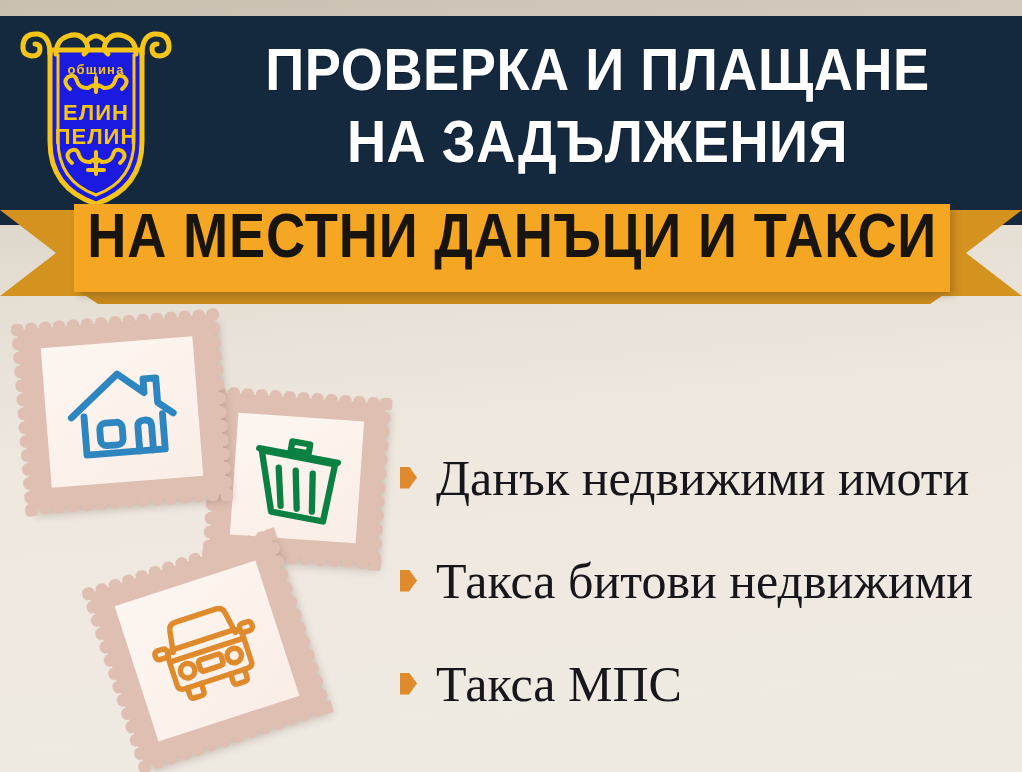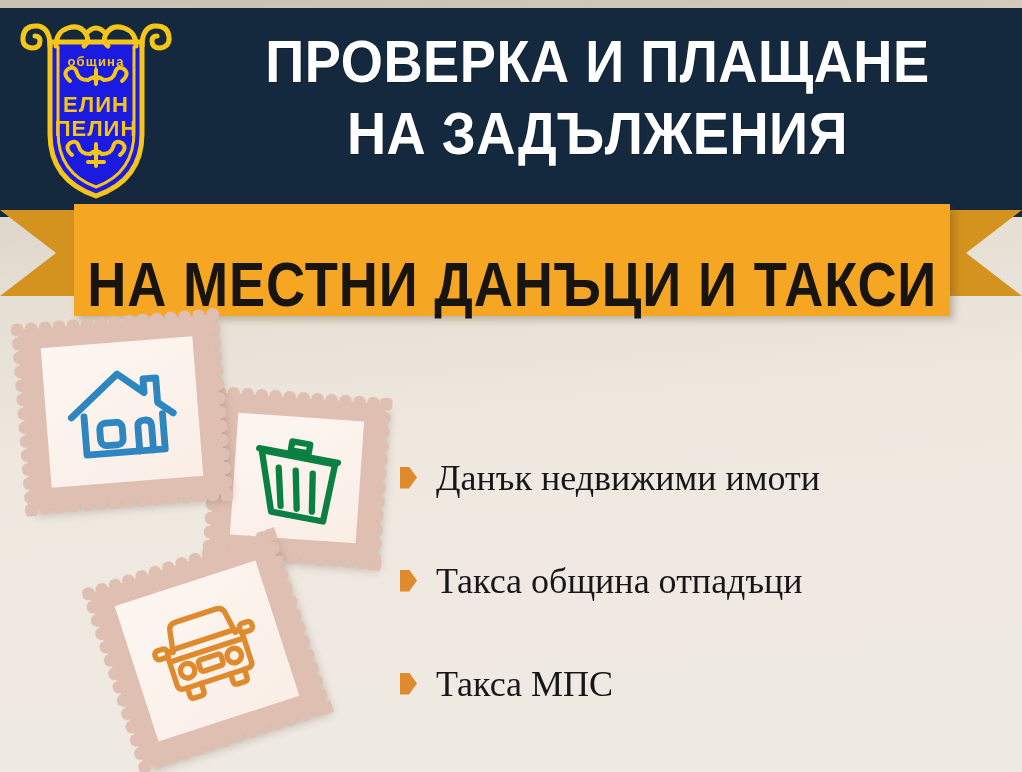--- a/index.html
+++ b/index.html
@@ -14,21 +14,21 @@
     height: 772px;
     overflow: hidden;
     font-family: "Liberation Sans", sans-serif;
     background: linear-gradient(175deg, #c9c0b2 0%, #d5cdc0 14%, #e5ded3 34%, #eee8df 55%, #efe9e1 75%, #eeeae2 100%);
   }
 
   
   .header {
     position: absolute;
     left: 0;
-    top: 8px;
+    top: 16px;
     width: 1022px;
     height: 209px;
     background: #14283e;
   }
   .header-title {
     position: absolute;
     left: 180px;
     top: 18px;
     width: 835px;
     text-align: center;
@@ -89,25 +89,25 @@
     width: 880px;
     height: 16px;
     background: #c98a1c;
     clip-path: polygon(0 0, 880px 0, 856px 16px, 24px 16px);
   }
   .ribbon-main {
     position: absolute;
     left: 74px;
     top: 8px;
     width: 876px;
-    height: 112px;
+    height: 88px;
     background: #f5a623;
     box-shadow: 4px 4px 7px rgba(80,60,25,0.28);
     display: flex;
-    align-items: flex-end;
+    align-items: flex-start;
     justify-content: center;
   }
   .ribbon-text {
     color: #18140f;
     font-family: "Liberation Sans", sans-serif;
     font-weight: bold;
     font-size: 63px;
     line-height: 63px;
     letter-spacing: 1px;
     transform: scaleX(0.86);
@@ -178,21 +178,21 @@
   .bullet-marker {
     flex: 0 0 auto;
     width: 17px;
     height: 22px;
     margin-right: 19px;
     background: #e08a2e;
     clip-path: polygon(0 0, 9px 0, 17px 11px, 9px 22px, 0 22px);
   }
   .bullet-label {
     font-family: "Liberation Serif", serif;
-    font-size: 36px;
+    font-size: 50px;
     line-height: 50px;
     color: #17161a;
     white-space: nowrap;
   }
 </style>
 </head>
 <body>
 
 <div class="poster">
 
@@ -309,21 +309,21 @@
 
   <div class="bullets">
 
     <div class="bullet-row">
       <span class="bullet-marker"></span>
       <span class="bullet-label">Данък недвижими имоти</span>
     </div>
 
     <div class="bullet-row">
       <span class="bullet-marker"></span>
-      <span class="bullet-label">Такса община отпадъци</span>
+      <span class="bullet-label">Такса битови недвижими</span>
     </div>
 
     <div class="bullet-row">
       <span class="bullet-marker"></span>
       <span class="bullet-label">Такса МПС</span>
     </div>
 
   </div>
 
 </div>

